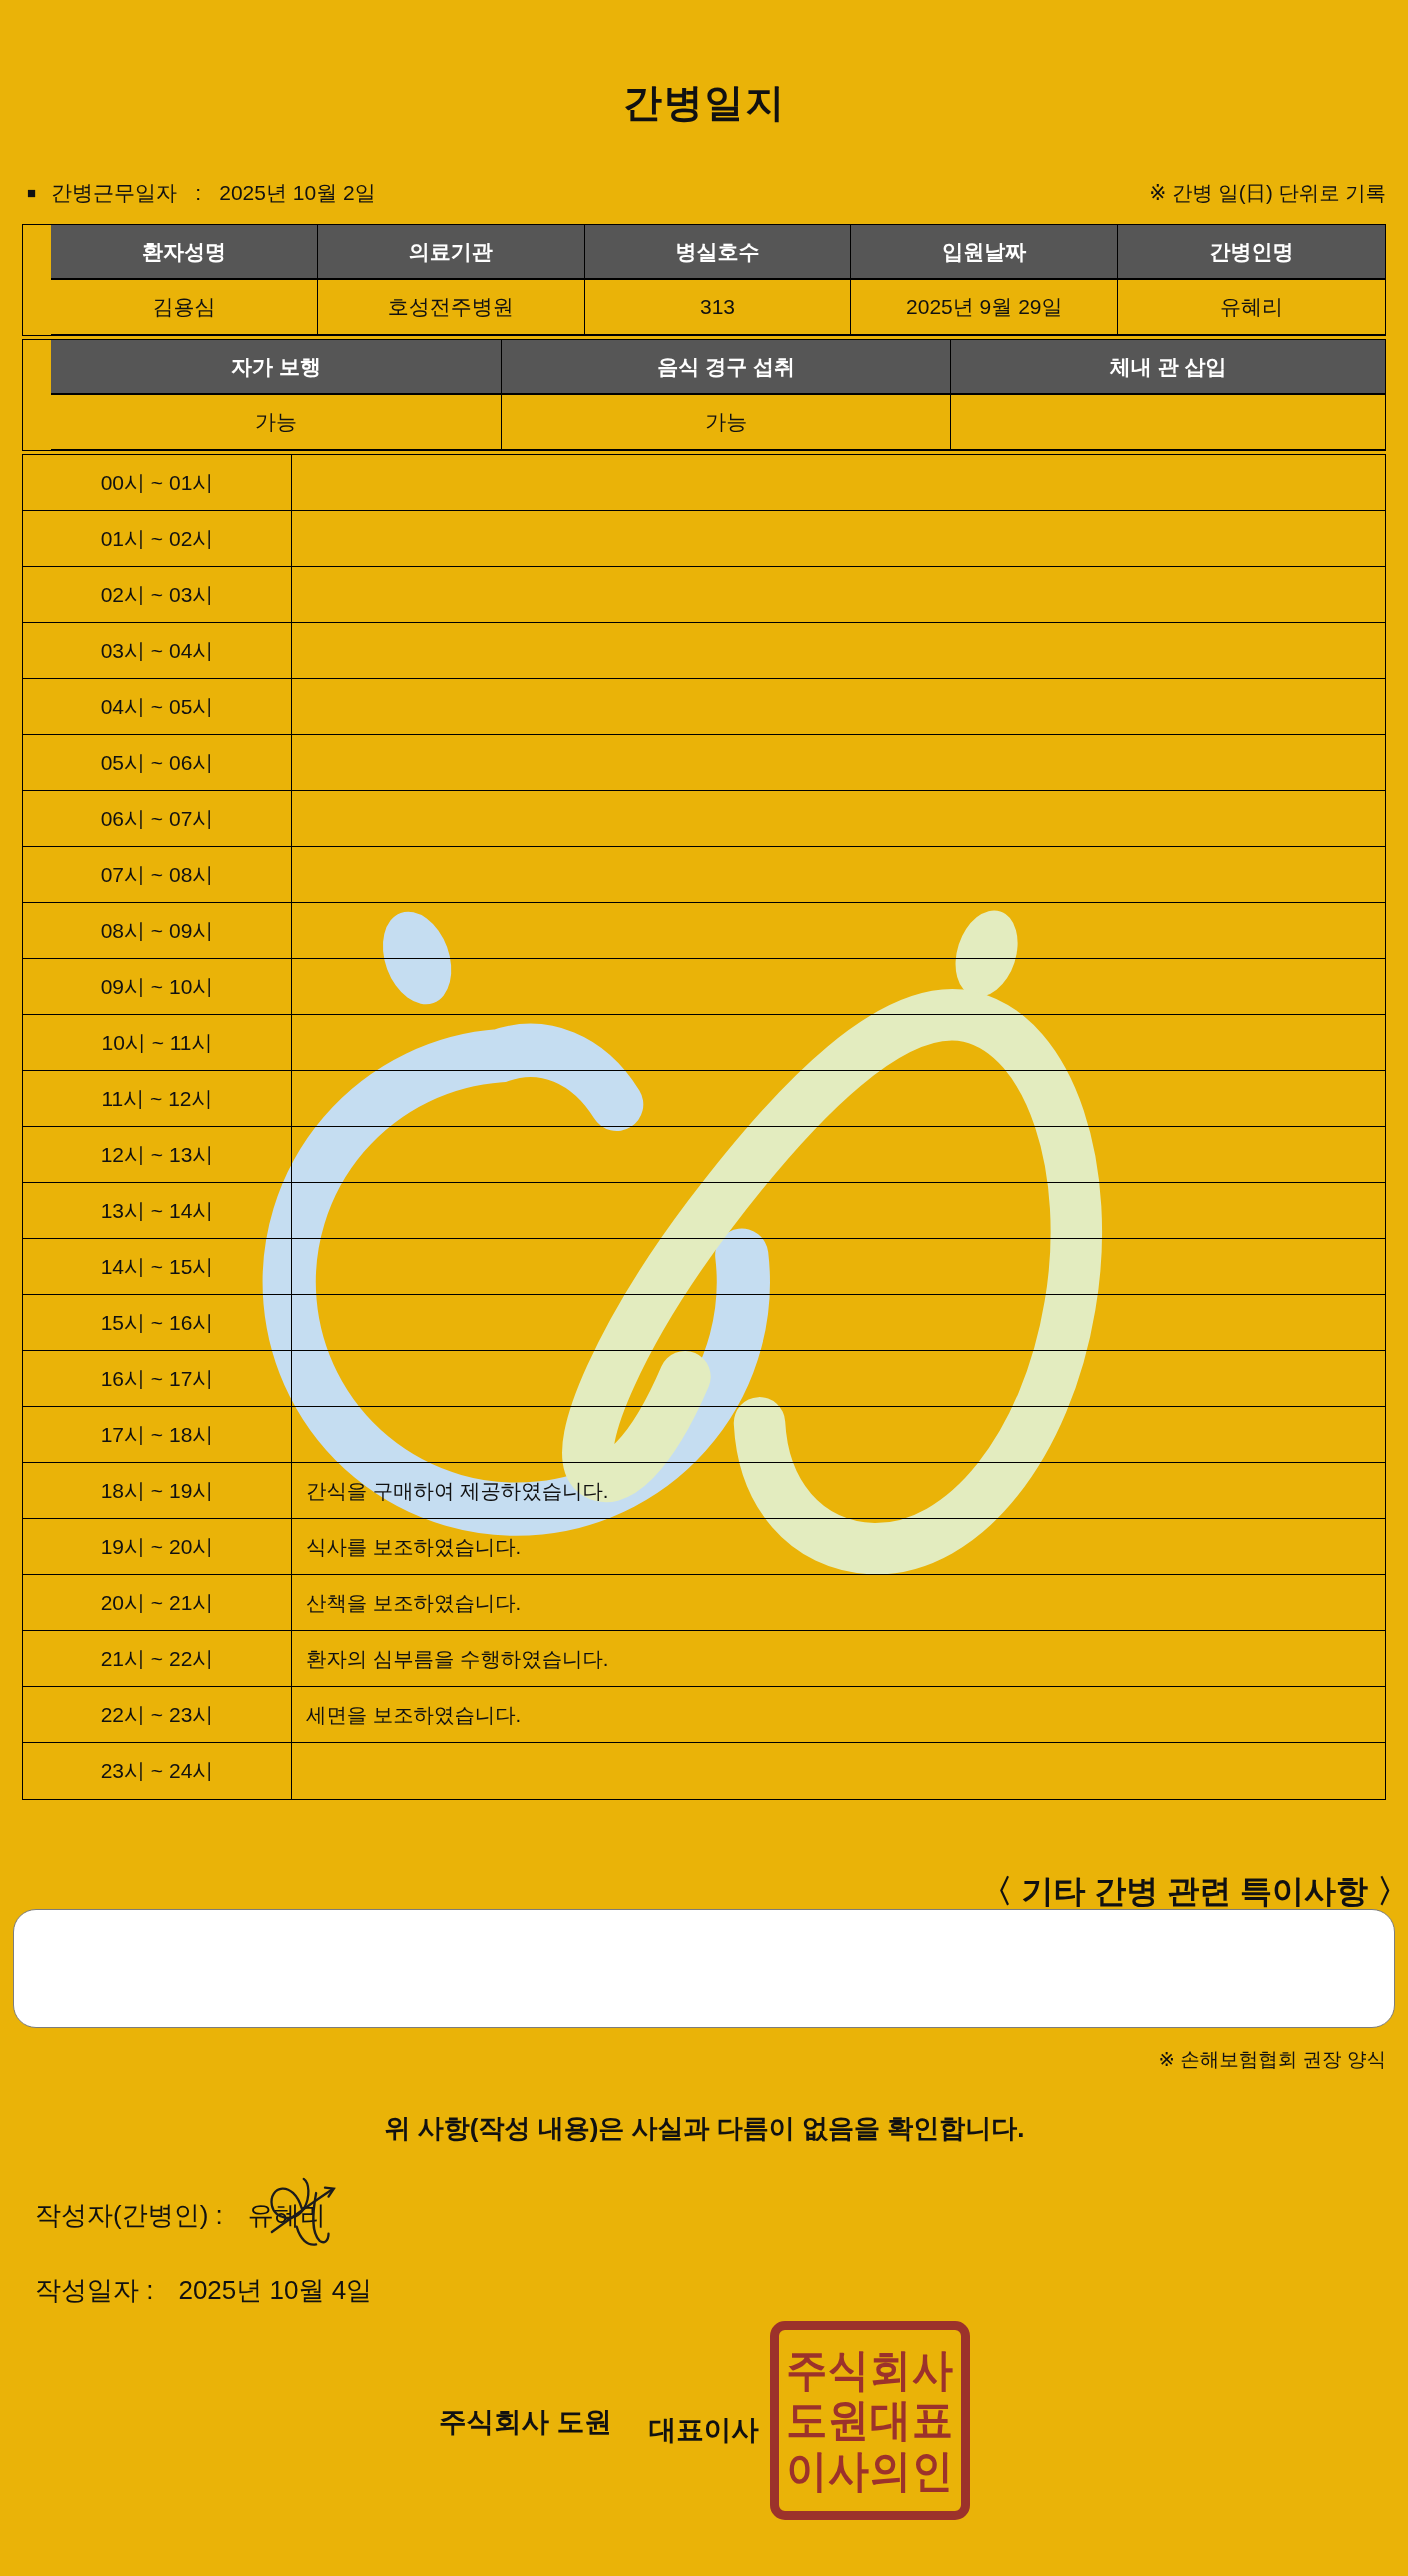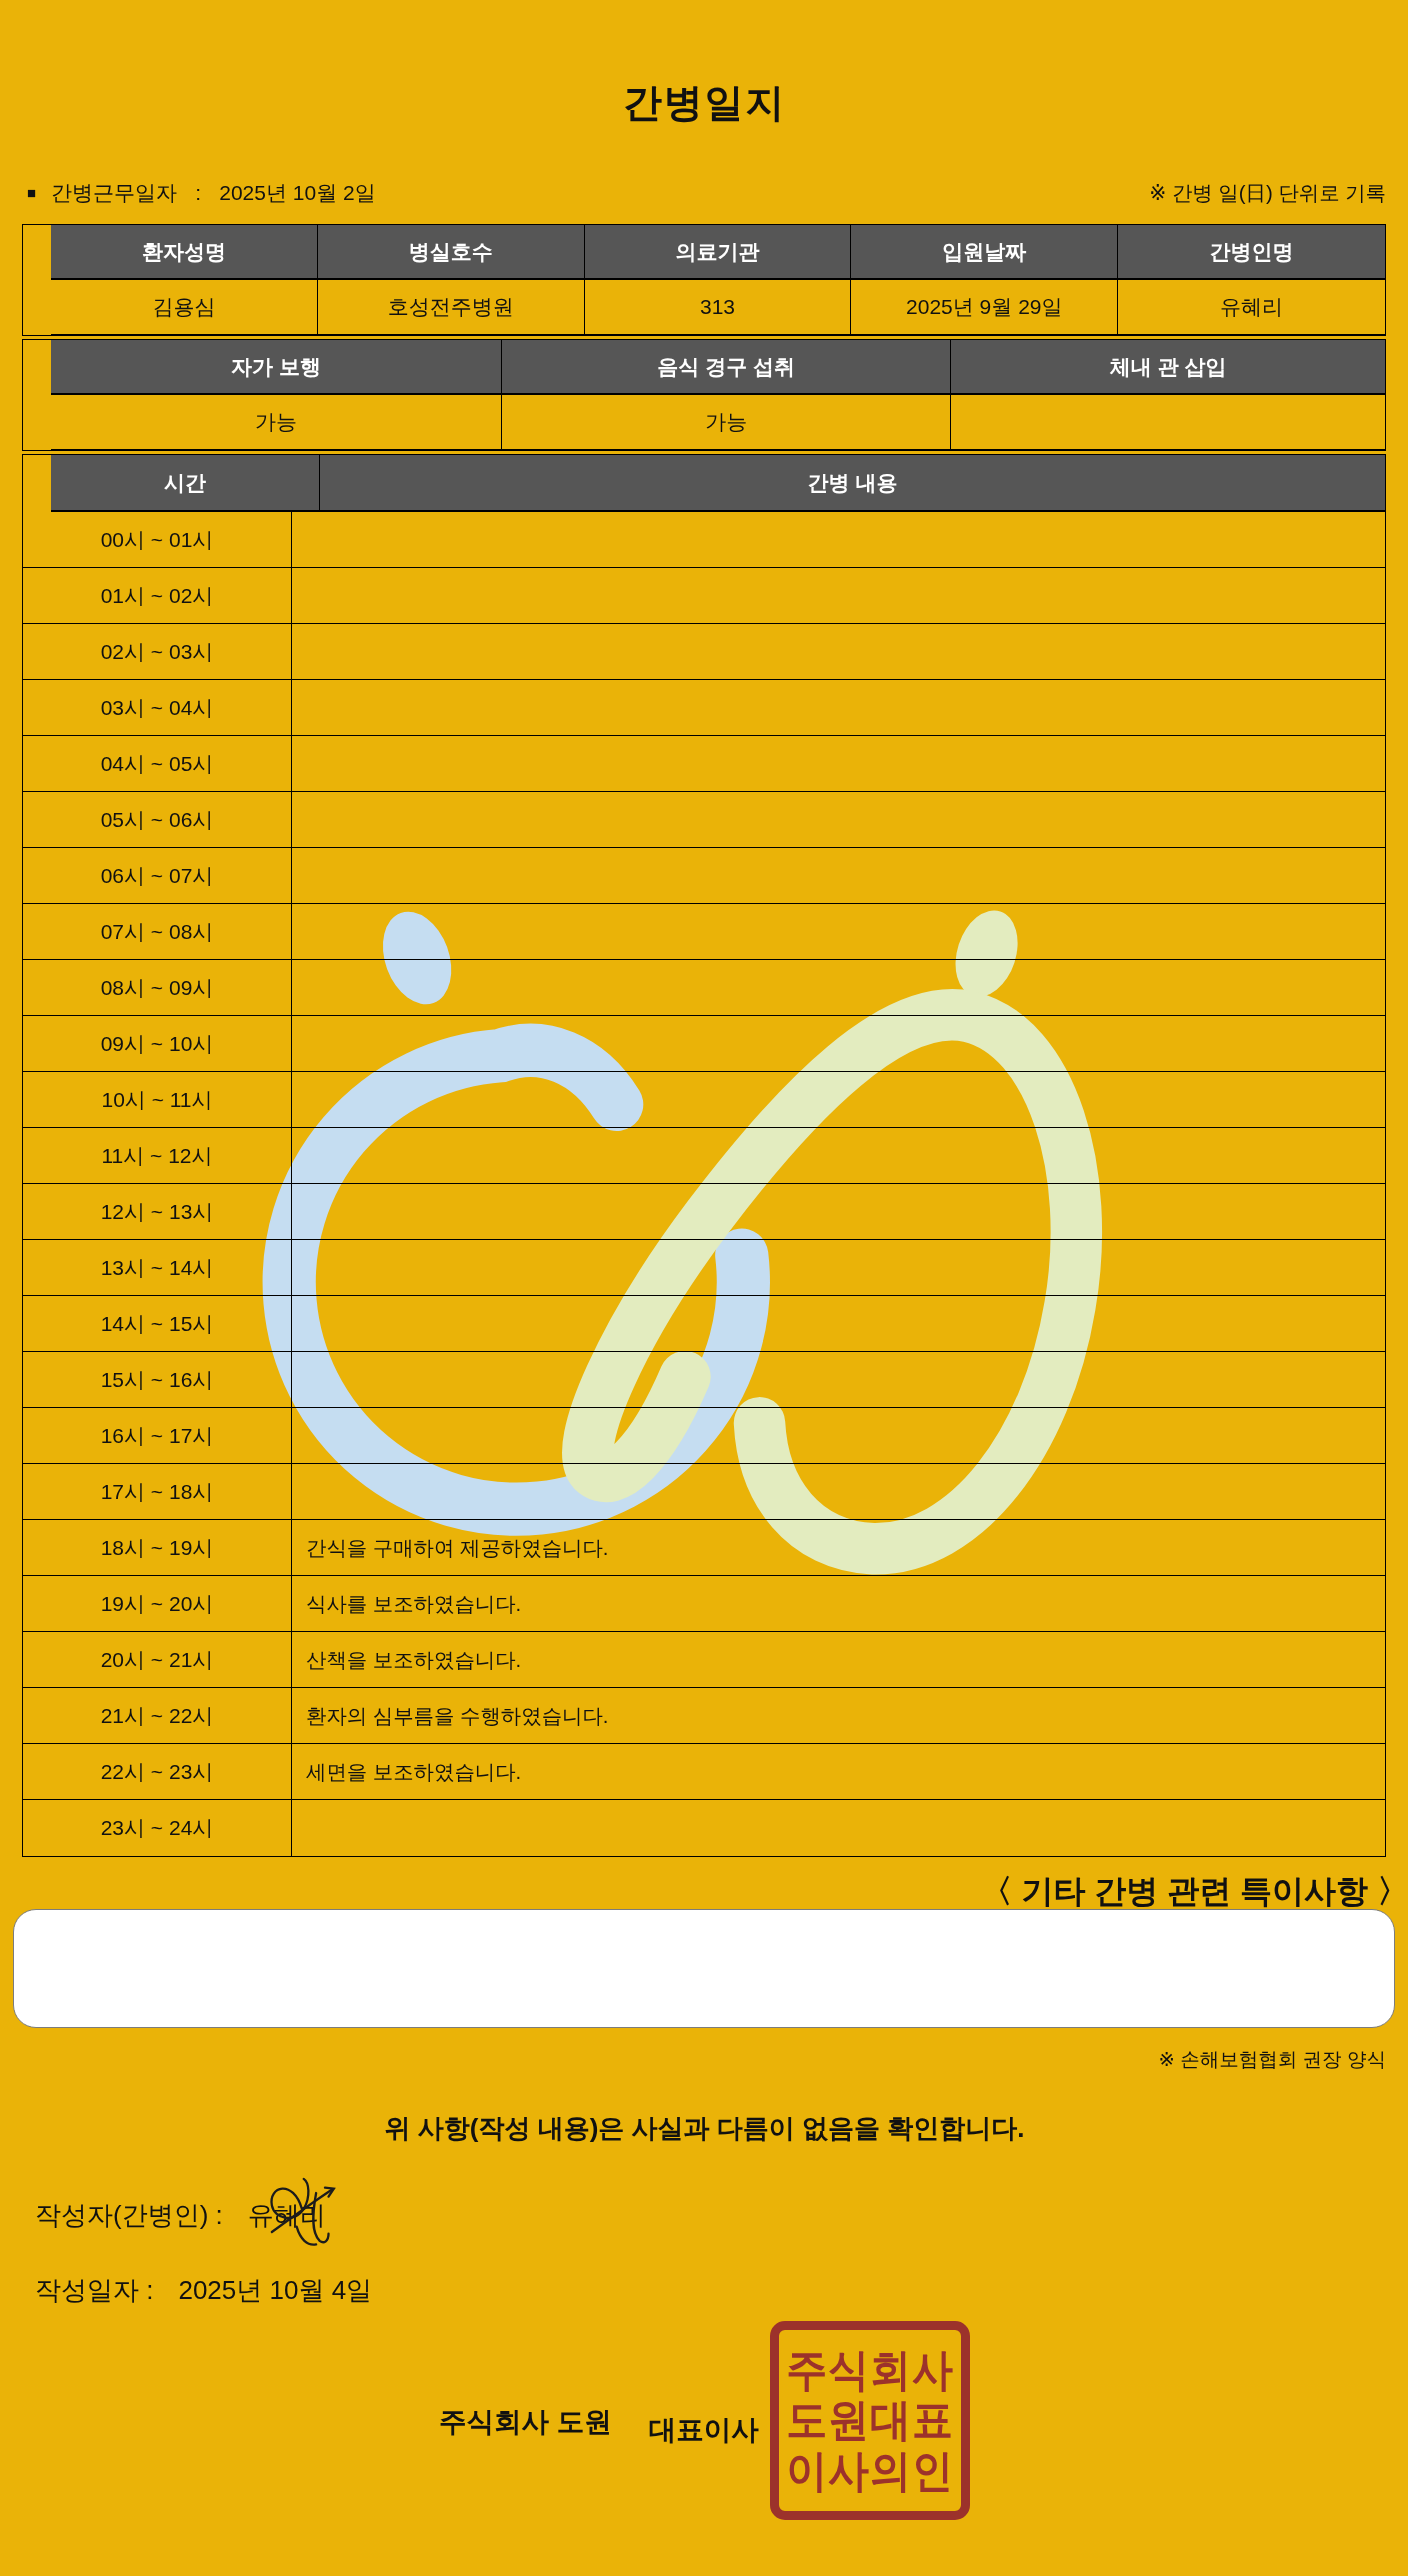--- a/index.html
+++ b/index.html
@@ -77,22 +77,22 @@
       <span class="sep">:</span>
       <span>2025년 10월 2일</span>
     </div>
     <div class="note">※ 간병 일(日) 단위로 기록</div>
   </div>
 
   <div class="layer tbl t1">
     <div class="row cols5 h62">
 
     <div class="cell hcell">환자성명</div>
+        <div class="cell hcell">의료기관</div>
         <div class="cell hcell">병실호수</div>
-        <div class="cell hcell">의료기관</div>
         <div class="cell hcell">입원날짜</div>
         <div class="cell hcell">간병인명</div>
       </div>
     <div class="row cols5 h62">
 
     <div class="cell">김용심</div>
         <div class="cell">호성전주병원</div>
         <div class="cell">313</div>
         <div class="cell">2025년 9월 29일</div>
         <div class="cell">유혜리</div>
@@ -108,24 +108,20 @@
       </div>
     <div class="row cols3 h62">
 
     <div class="cell">가능</div>
         <div class="cell">가능</div>
         <div class="cell"></div>
       </div>
   </div>
 
   <div class="layer tbl t3">
-    <div class="row colsLog h64">
-      <div class="cell hcell">시간</div>
-      <div class="cell hcell">간병 내용</div>
-    </div>
     <div class="logbody">
 
         <div class="time-cell">00시 ~ 01시</div>
         <div class="note-cell"></div>
 
         <div class="time-cell">01시 ~ 02시</div>
         <div class="note-cell"></div>
 
         <div class="time-cell">02시 ~ 03시</div>
         <div class="note-cell"></div>

